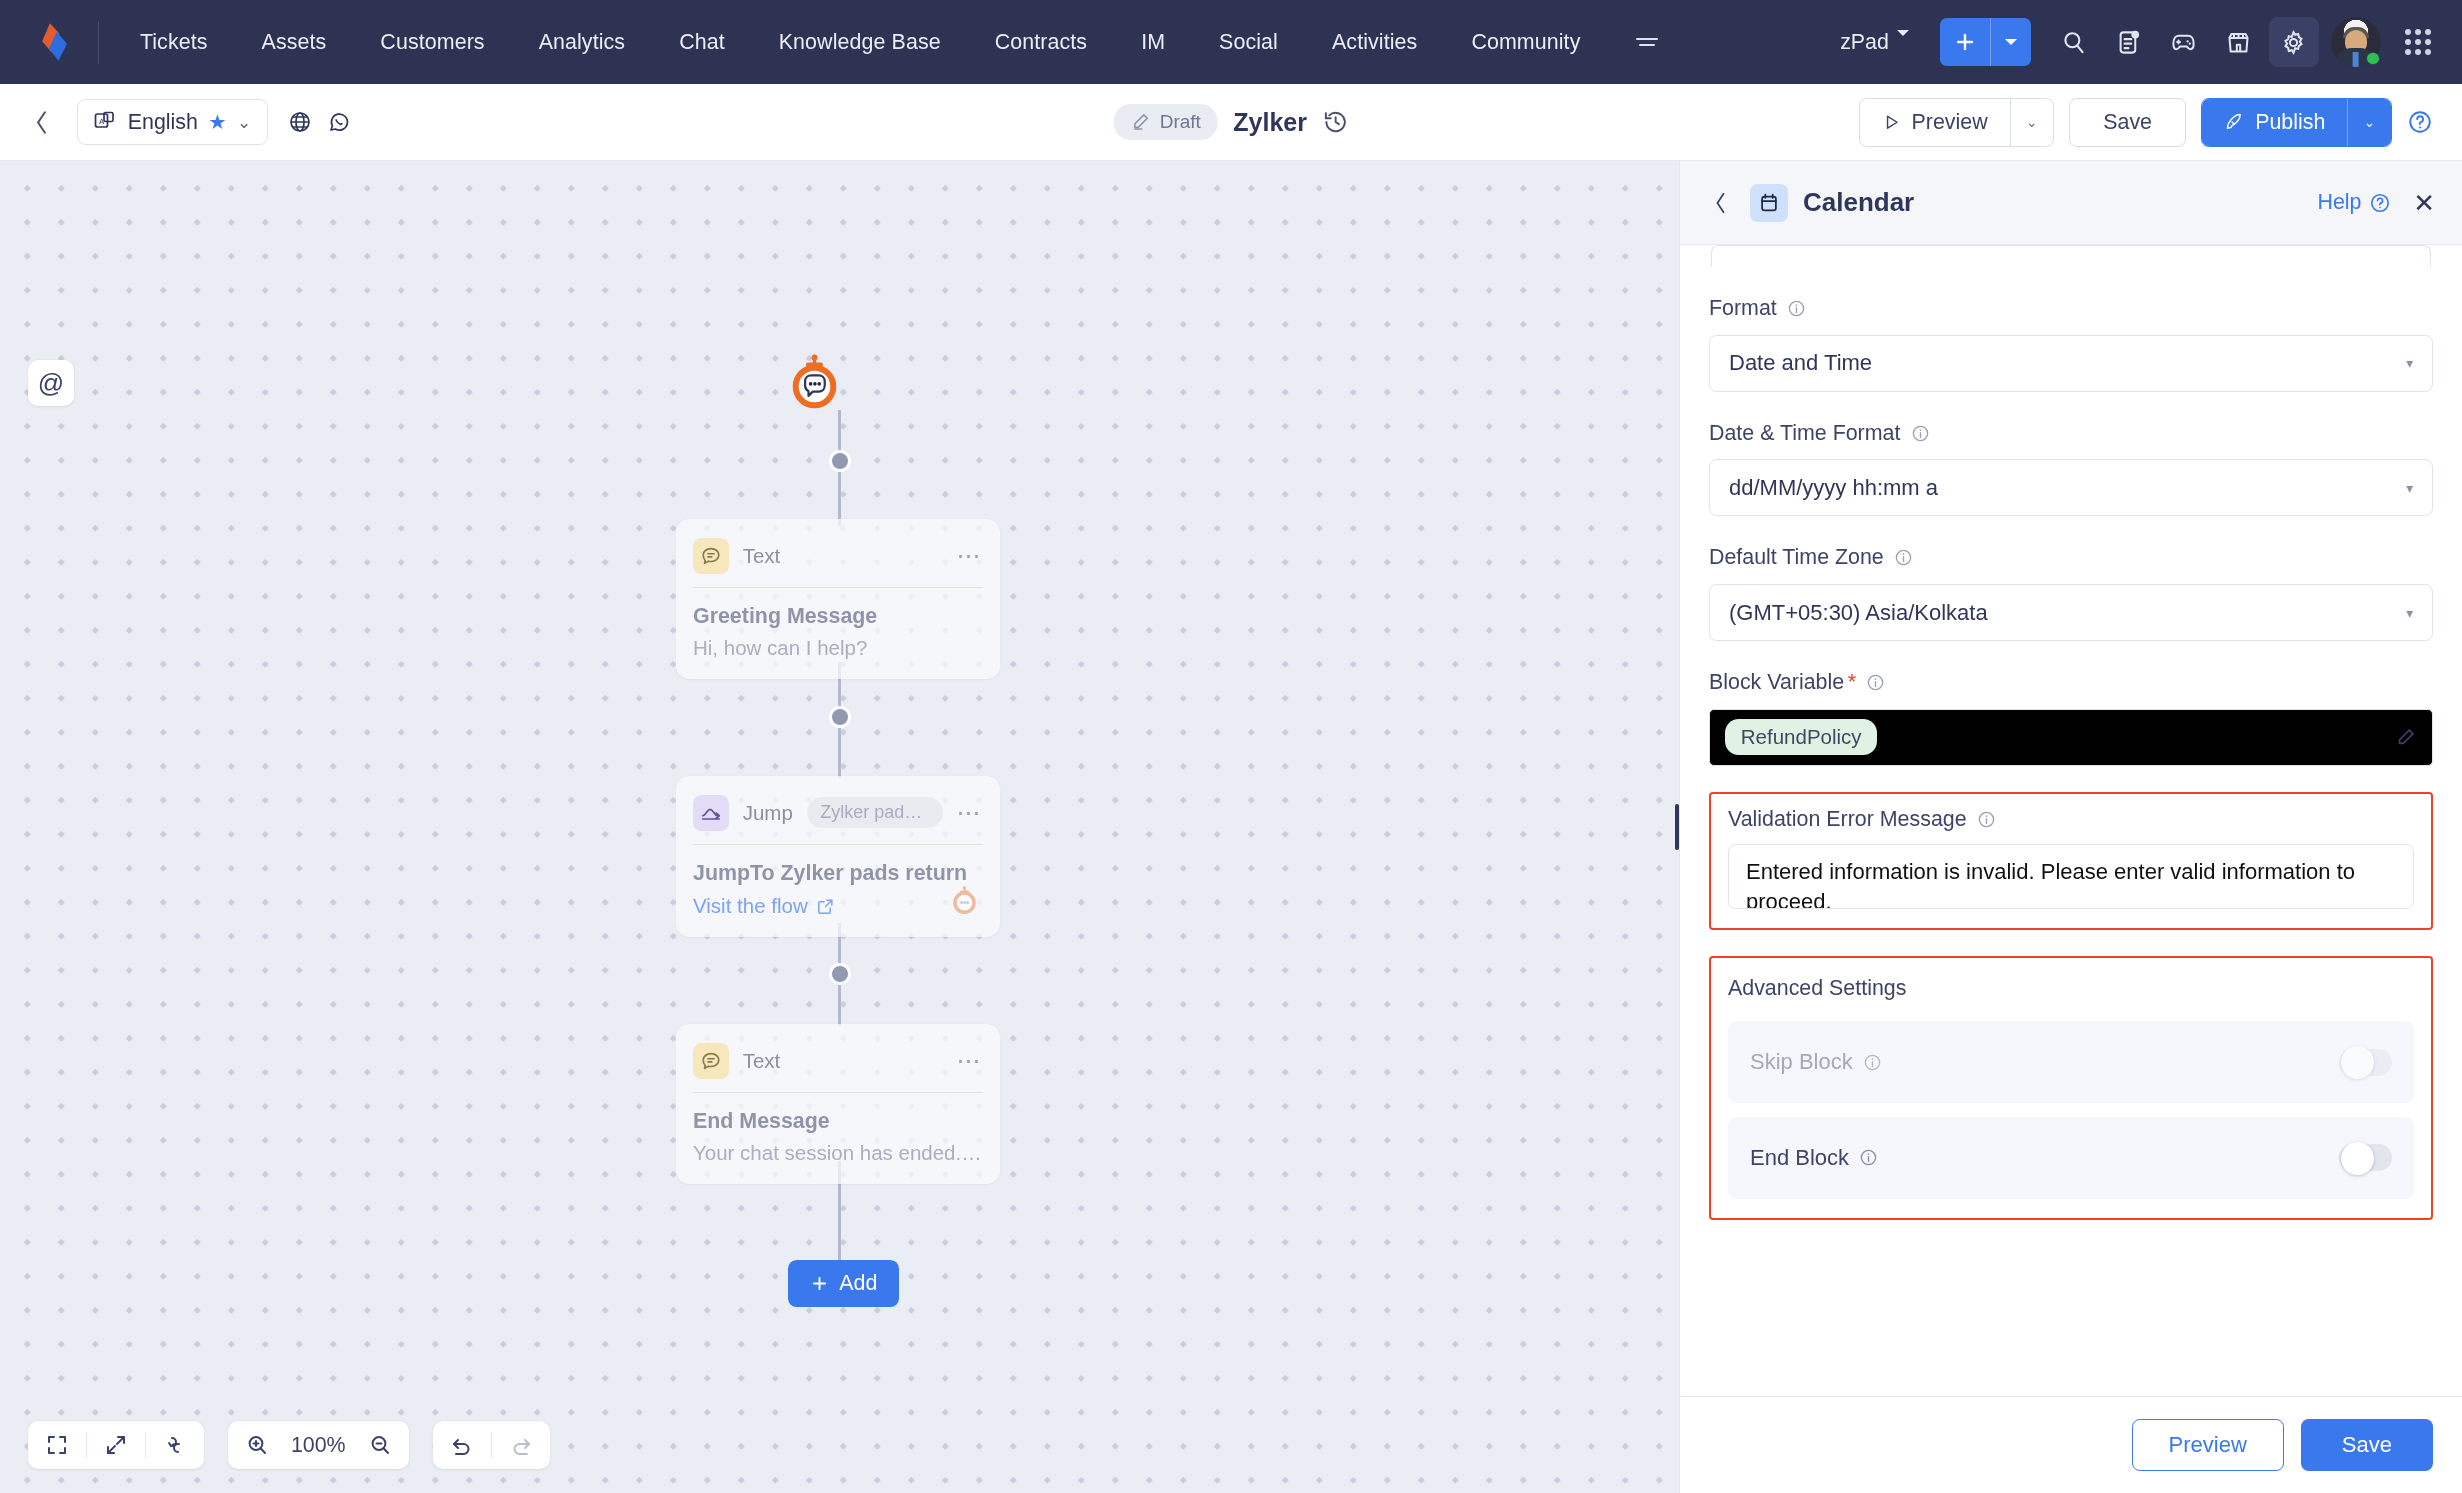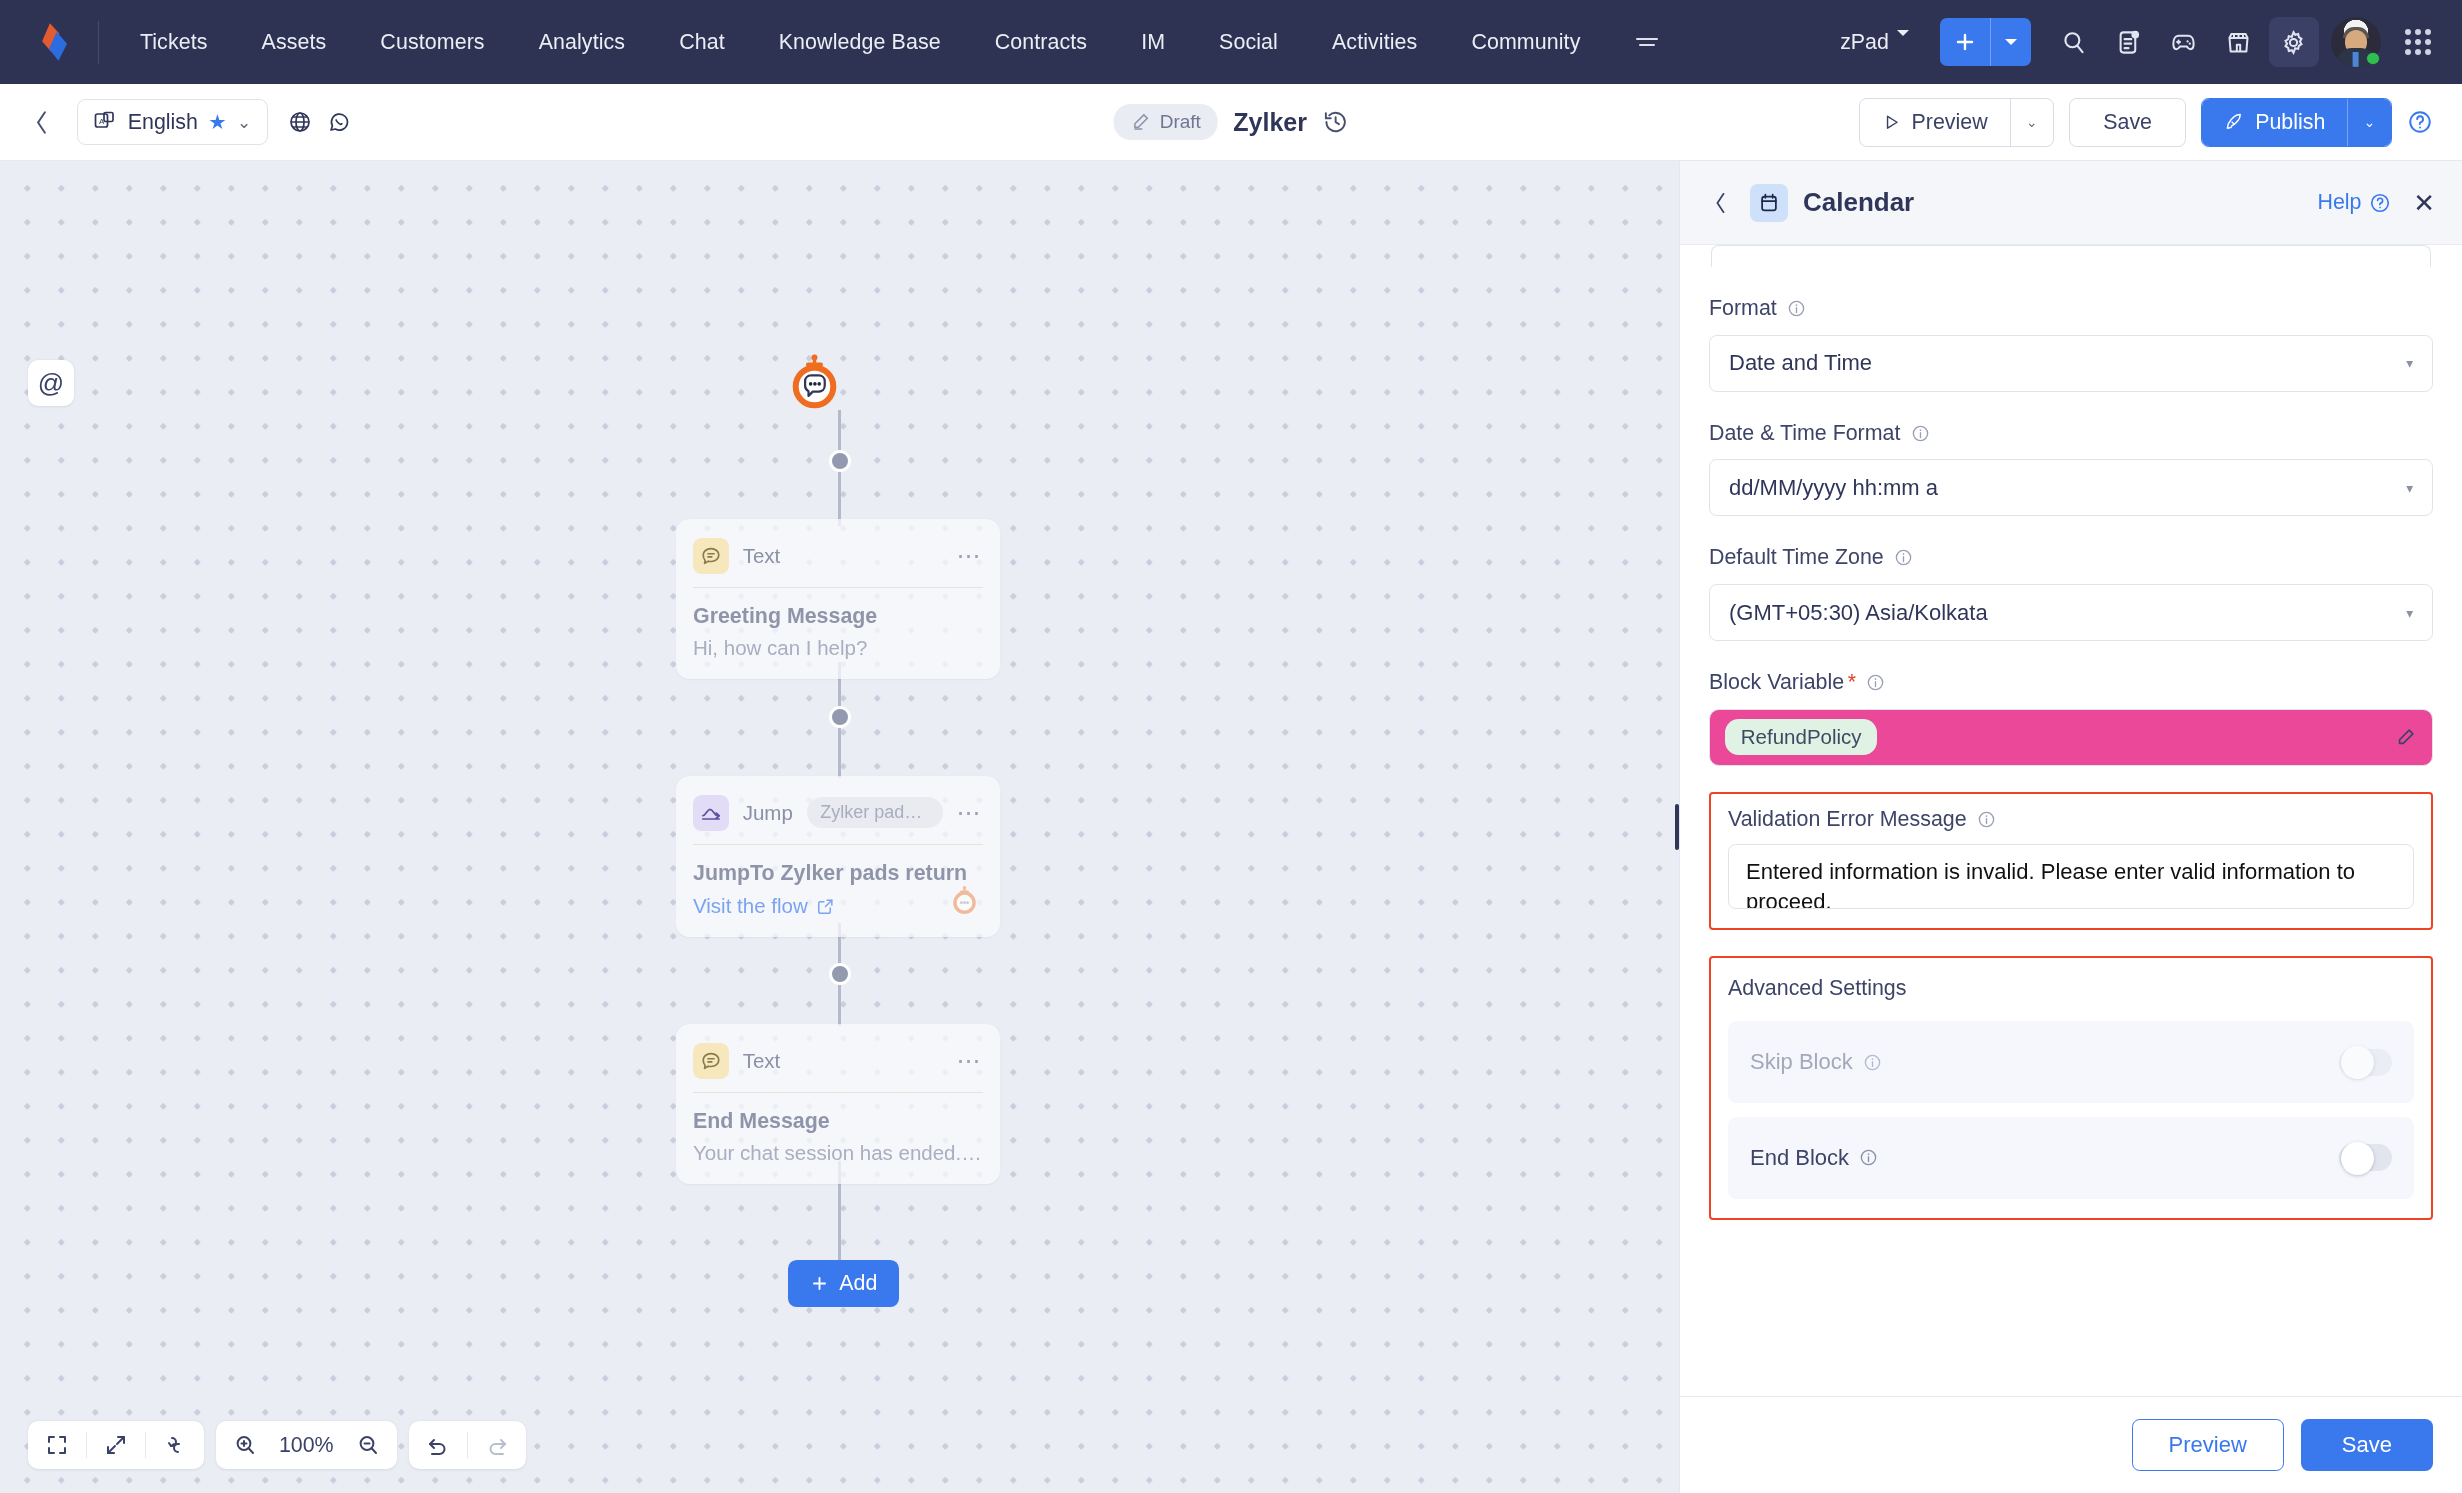--- a/index.html
+++ b/index.html
@@ -164,21 +164,21 @@
   .node-sub { font-size:20.5px; color:#a9aec0; padding-top:6.8px; white-space:nowrap; overflow:hidden; text-overflow:ellipsis; }
   .node-link { font-size:20.5px; color:#7ba4f0; display:flex; align-items:center; gap:8.6px; padding-top:8.6px; }
   .node-bot-mini { position:absolute; right:22px; bottom:19px; opacity:.55; }
 
   .add-btn {
     position:absolute; left:788px; top:1099px;
     background:#3a78ee; color:#fff; border:none; border-radius:8.6px;
     padding: 11px 22px; font-size:21.4px; display:flex; align-items:center; gap:10.3px; cursor:pointer;
   }
 
-  .canvas-tools { position:absolute; left:28px; bottom:24px; display:flex; align-items:center; gap:12px; }
+  .canvas-tools { position:absolute; left:28px; bottom:24px; display:flex; align-items:center; gap:24px; }
   .tool-group { background:#fff; border-radius:10.3px; display:flex; align-items:center; box-shadow:0 0.9px 2.6px rgba(40,50,80,.10); }
   .tool-btn { padding: 12px 17px; display:flex; align-items:center; justify-content:center; cursor:pointer; color:#3a4266; }
   .tool-div { width:0.9px; height:26px; background:#e3e6ee; }
   .zoom-val { font-size:21.4px; color:#3a4266; padding: 0 5.1px; }
 
   .resize-handle {
     position:absolute; right:0; top:50%; transform:translateY(-50%);
     width:4.3px; height:46px; background:#2f3659; border-radius:2.6px; cursor:col-resize;
   }
 
@@ -206,22 +206,22 @@
   .fgroup { padding-top: 29px; }
   .flabel { font-size:21.4px; color:#3d4468; display:flex; align-items:center; gap:10.3px; padding-bottom:13.7px; }
   .req { color:#e2412a; font-size:21.4px; margin-left:-6.8px; }
   .info-i { display:inline-flex; }
   .fsel {
     border:0.9px solid #dfe3ec; border-radius:7.7px; height:57px; display:flex; align-items:center;
     padding: 0 19px; font-size:22px; color:#2f3659; cursor:pointer; background:#fff;
   }
   .fsel .arrow { margin-left:auto; color:#8a90a6; font-size:13.7px; }
   .fvar {
-    border:0.9px solid #dfe3ec; border-radius:10px; height:57px; display:flex; align-items:center;
-    padding: 0 15.4px; background:#ec4899; cursor:text;
+    border:0.9px solid #dfe3ec; border-radius:5px; height:57px; display:flex; align-items:center;
+    padding: 0 15.4px; background:#000000; cursor:text;
   }
   .chip { background:#dff2e3; color:#3c4b62; border-radius:13.7px; padding: 6px 15.4px; font-size:20.5px; }
   .pencil { margin-left:auto; color:#3a4266; display:flex; cursor:pointer; }
 
   .hl-box { border:2.6px solid #ef4423; border-radius:4px; padding: 13.7px 17px 19px 17px; margin-top:26px; }
   .ftext {
     border:0.9px solid #dfe3ec; border-radius:7.7px; height:65px; padding: 12px 17px;
     font-size:22px; color:#111; line-height:1.35; overflow:hidden; background:#fff; cursor:text;
   }
   .adv-title { font-size:21.4px; color:#3d4468; padding: 3.4px 0 12px 0; }

